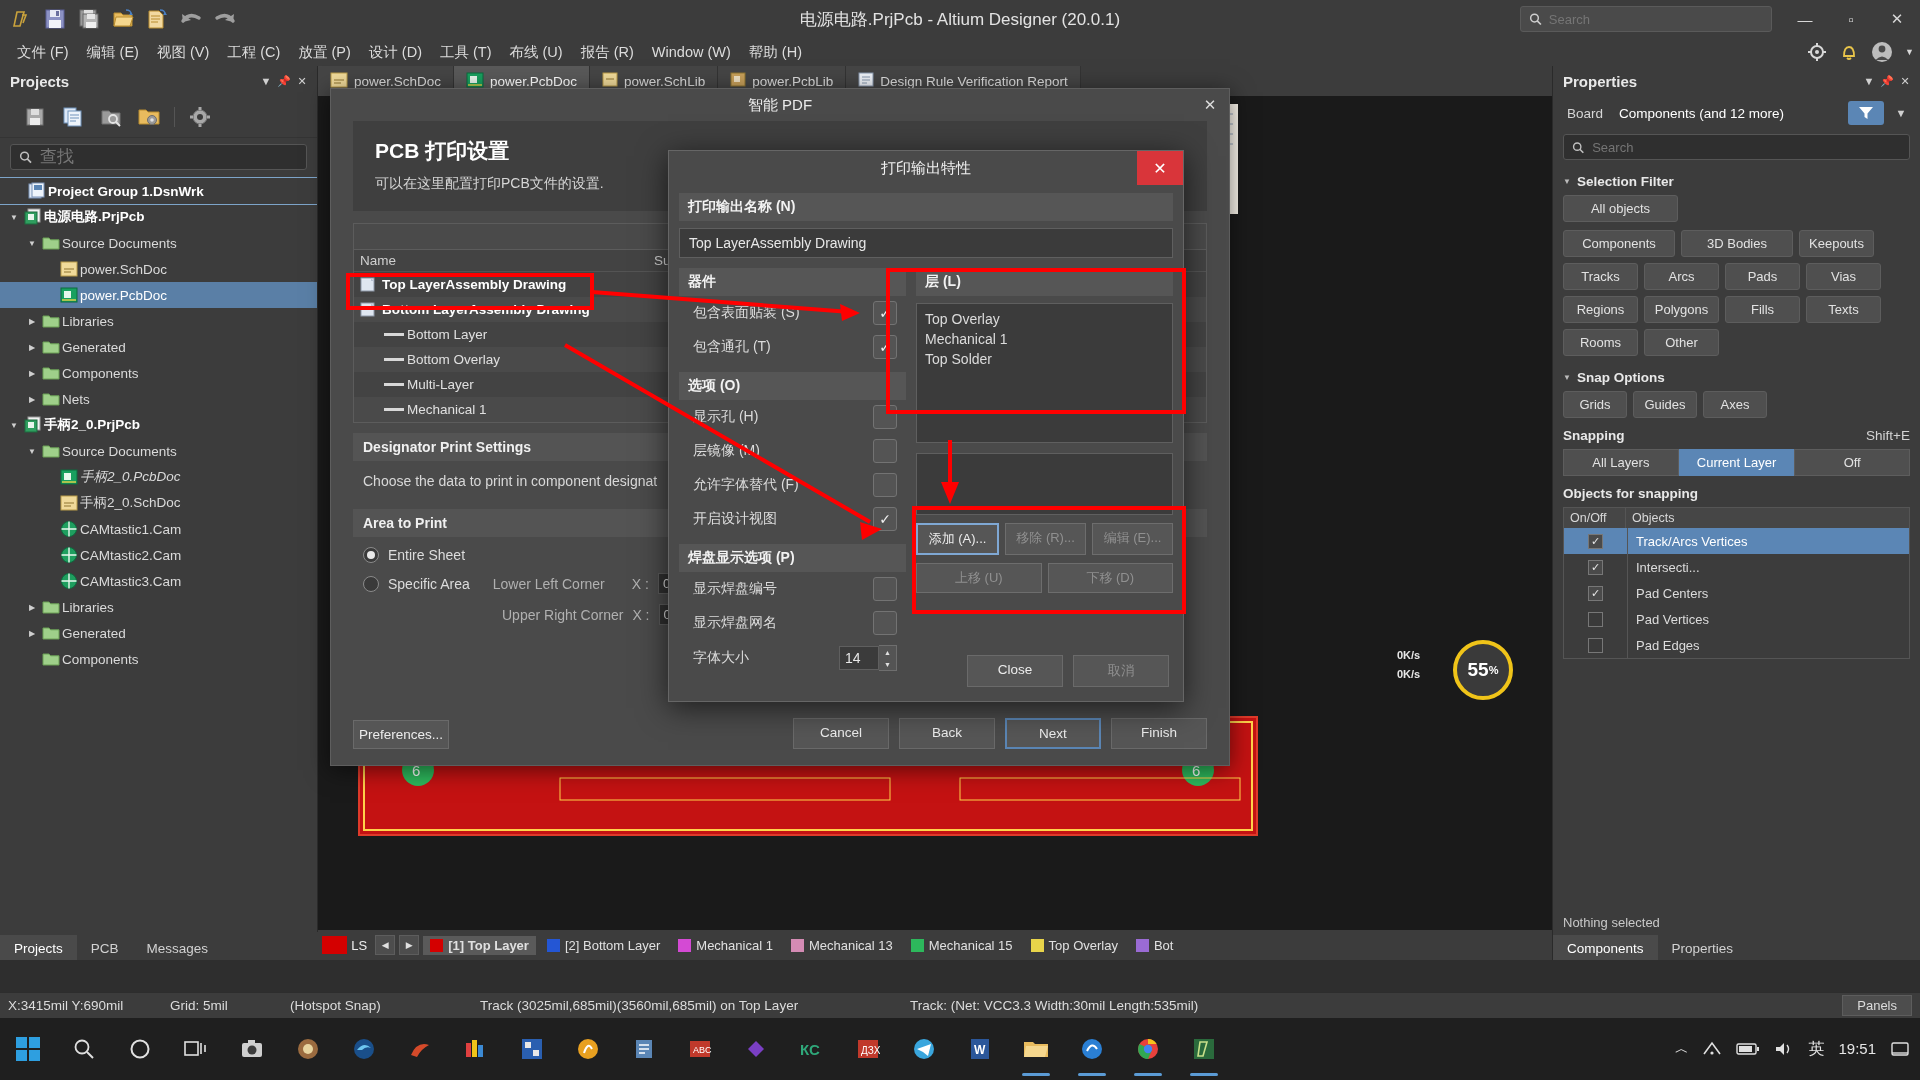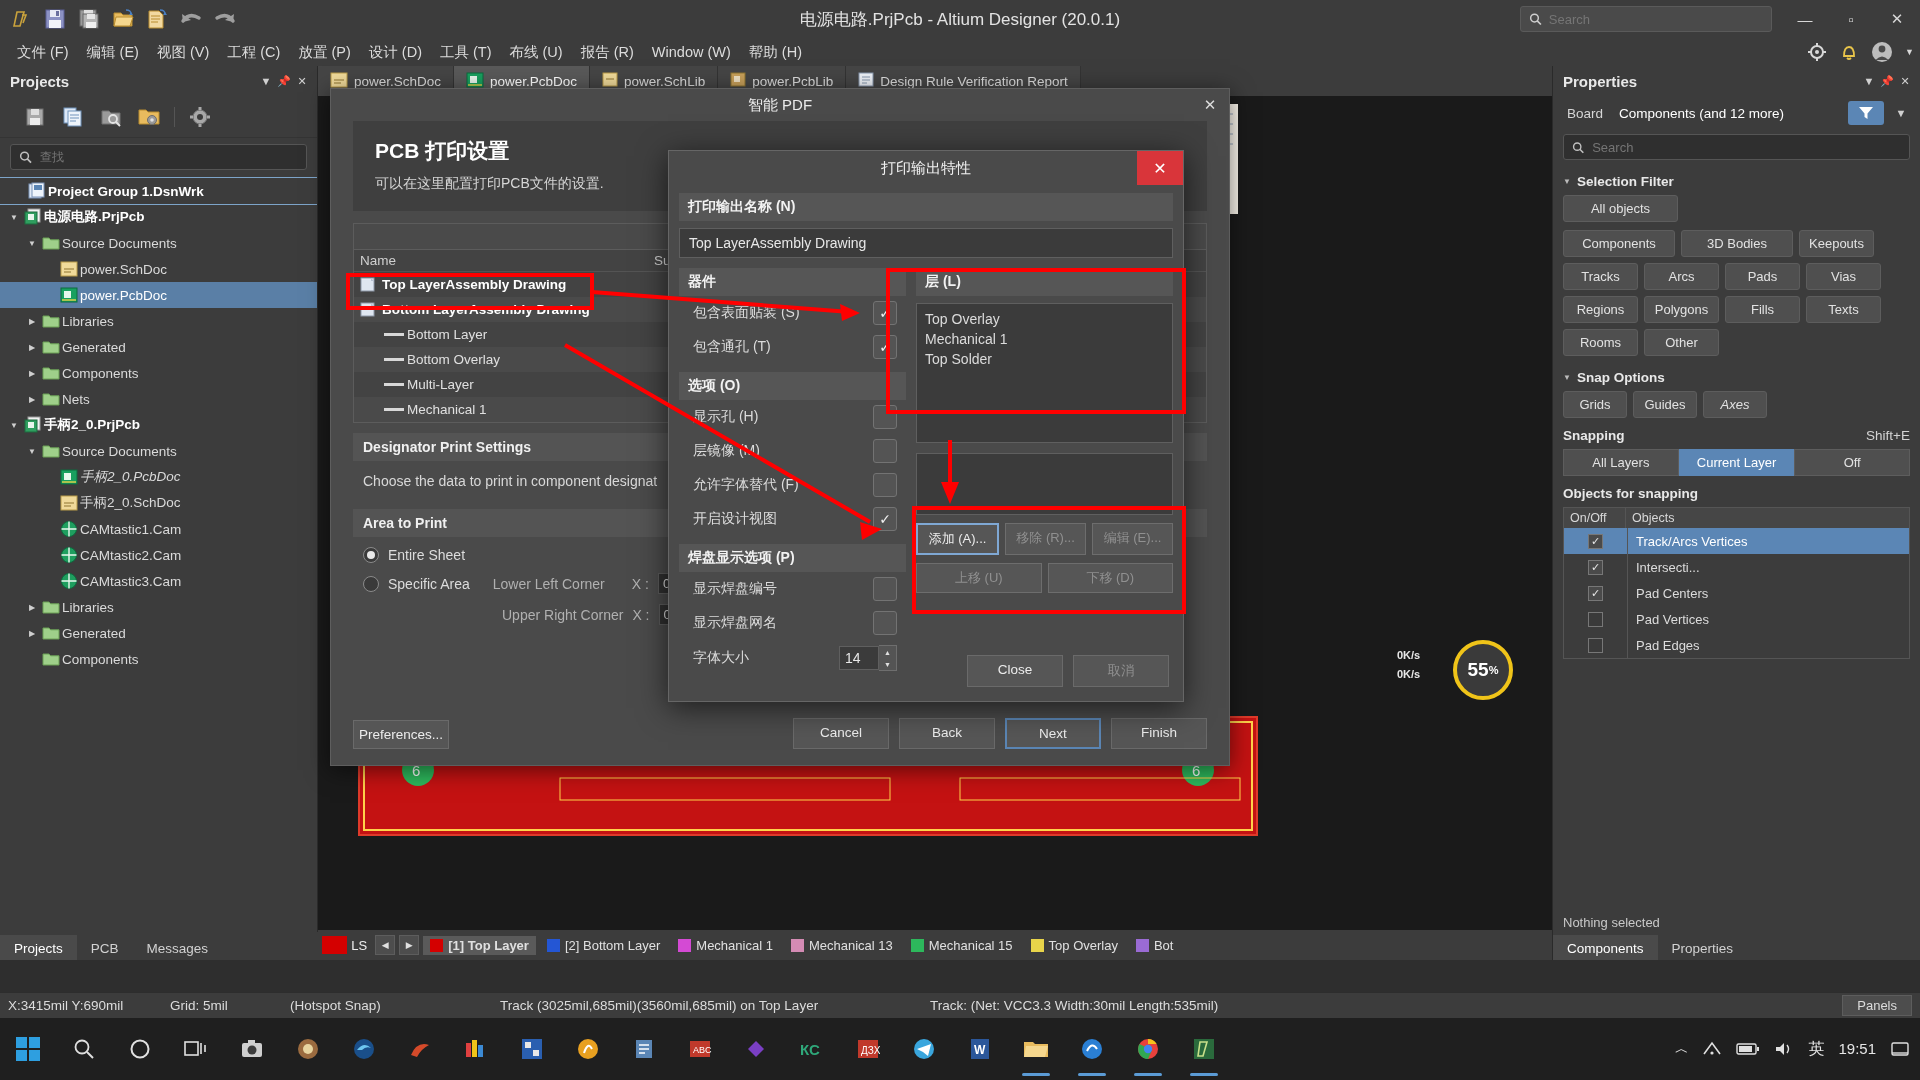--- a/index.html
+++ b/index.html
@@ -63,21 +63,21 @@
   }
   .pt-ico { width: 26px; height: 26px; display: flex; align-items: center; justify-content: center; cursor: pointer; }
   .pt-sep { width: 1px; height: 20px; background: #555; }
   .find-wrap { padding: 6px 10px 4px 10px; }
   .find-box {
     height: 26px; background: #2f2f2f; border: 1px solid #555; border-radius: 3px;
     display: flex; align-items: center; gap: 8px; padding: 0 8px;
   }
   .find-box input {
     background: transparent; border: none; outline: none; color: #c8c8c8;
-    font-size: 12px; width: 100%; font-family: "Liberation Sans", sans-serif;
+    font-size: 17px; width: 100%; font-family: "Liberation Sans", sans-serif;
   }
   .tree { padding: 4px 0 0 0; height: 690px; overflow: hidden; }
   .tnode {
     display: flex; align-items: center; height: 26px; padding-right: 4px;
     font-size: 13.5px; color: #dadada; white-space: nowrap; cursor: pointer;
   }
   .tnode.sel { background: #5a7fa6; color: #fff; }
   .tnode.framed { outline: 1px solid #7da4c9; }
   .tnode.bold { font-weight: bold; color: #fff; }
   .twist { width: 16px; display: flex; align-items: center; justify-content: center; font-size: 8px; color: #cfcfcf; }
@@ -301,21 +301,21 @@
 
   
   .statusbar {
     position: absolute; left: 0; bottom: 62px; width: 1920px; height: 26px;
     background: #3c3c3c; display: flex; align-items: center; font-size: 13.5px; color: #dcdcdc;
     border-top: 1px solid #2d2d2d;
   }
   .sb-a { padding-left: 8px; width: 170px; }
   .sb-b { width: 120px; }
   .sb-c { width: 190px; }
-  .sb-d { width: 430px; margin-left: 20px; }
+  .sb-d { width: 430px; }
   .sb-e { flex: 1; }
   .sb-panels {
     position: absolute; right: 8px; background: #4d4d4d; border: 1px solid #5d5d5d;
     padding: 2px 14px; font-size: 13px; cursor: pointer;
   }
 
   
   .taskbar {
     position: absolute; left: 0; bottom: 0; width: 1920px; height: 62px;
     background: #1f1f1f; display: flex; align-items: center;
@@ -1054,21 +1054,21 @@
         <div class="chip q" style="width: 75px;">Rooms</div>
         <div class="chip q" style="width: 75px;">Other</div>
       </div>
     <div class="sect-head" style="margin-top:2px">
       <span class="car">▼</span>
       <span>Snap Options</span>
     </div>
     <div class="chipgrid" id="snapchips">
         <div class="chip" style="width: 64px;">Grids</div>
         <div class="chip" style="width: 64px;">Guides</div>
-        <div class="chip" style="width: 64px; font-style: italic;">Axes</div>
+        <div class="chip" style="width: 64px;">Axes</div>
       </div>
     <div class="snaprow">
       <b>Snapping</b>
       <span>Shift+E</span>
     </div>
     <div class="seg" id="snapseg">
         <div class="segbtn">All Layers</div>
         <div class="segbtn on">Current Layer</div>
         <div class="segbtn">Off</div>
       </div>

